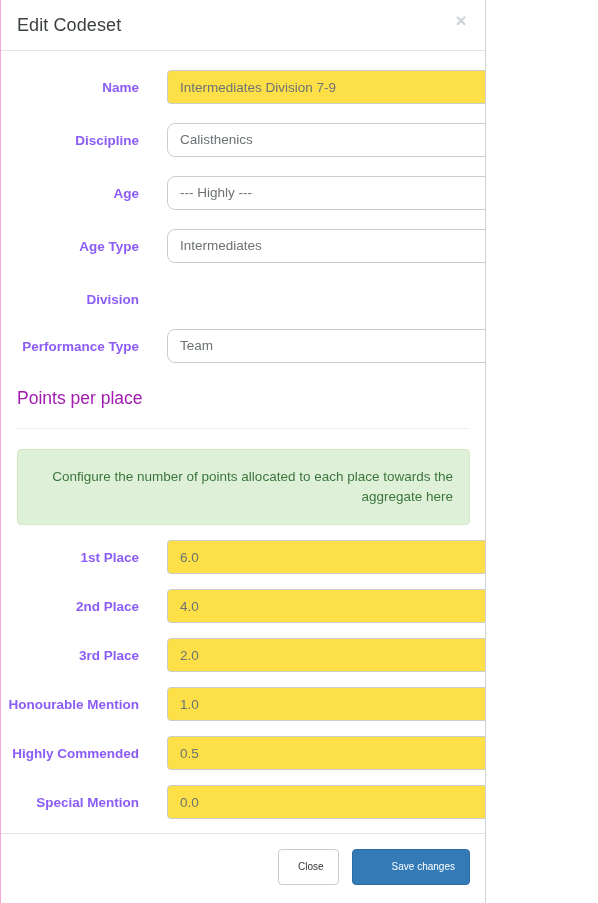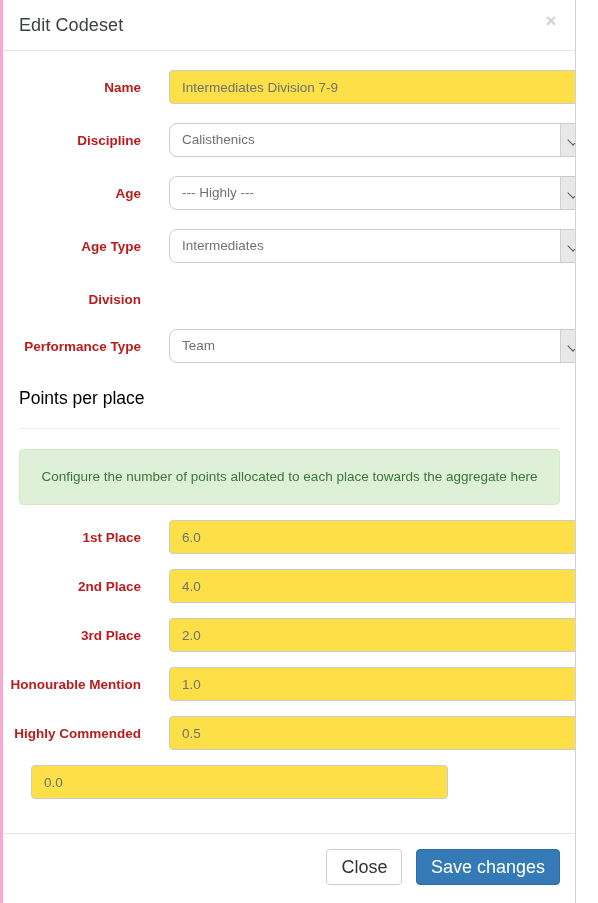--- a/index.html
+++ b/index.html
@@ -8,24 +8,24 @@
     padding: 0;
     width: 598px;
     height: 903px;
     background: #ffffff;
     font-family: "Liberation Sans", sans-serif;
     -webkit-font-smoothing: antialiased;
   }
 
   .modal-window {
     position: relative;
-    width: 576px;
+    width: 486px;
     height: 903px;
     background: #ffffff;
-    border-left: 3px solid #f9a8d4;
+    border-left: 1px solid #f9a8d4;
     border-right: 1px solid #d2d2d2;
     overflow: hidden;
   }
 
   
   .modal-header {
     position: relative;
     height: 51px;
     border-bottom: 1px solid #e5e5e5;
   }
@@ -71,21 +71,21 @@
     margin-top: 19px;
   }
   .form-row:first-child { margin-top: 19px; }
 
   .ctrl-label {
     width: 138px;
     text-align: right;
     padding-top: 8px;
     font-size: 13.5px;
     font-weight: bold;
-    color: #b91c1c;
+    color: #8b5cf6;
     line-height: 20px;
     flex: 0 0 138px;
   }
 
   .ctrl-wrap {
     margin-left: 28px;
     width: 417px;
     flex: 0 0 417px;
     position: relative;
   }
@@ -156,56 +156,56 @@
     border-right: 1.4px solid #55595c;
     border-bottom: 1.4px solid #55595c;
     transform: rotate(45deg);
   }
 
   
   .section-heading {
     margin: 24px 0 0 16px;
     font-size: 17.5px;
     font-weight: 400;
-    color: #000000;
+    color: #a21caf;
     line-height: 22px;
   }
   .divider {
     margin: 19px 16px 0 16px;
     border: 0;
     border-top: 1px solid #eeeeee;
   }
 
   
   .alert-success {
     margin: 20px 15px 0 16px;
     background: #dff0d8;
     border: 1px solid #d6e9c6;
     border-radius: 4px;
     color: #3c763d;
     font-size: 13.5px;
     line-height: 20px;
     padding: 17px 16px;
-    text-align: center;
+    text-align: right;
   }
 
   
   .modal-footer {
     position: absolute;
     left: 0;
     right: 0;
     bottom: 0;
     height: 70px;
     border-top: 1px solid #e5e5e5;
     padding: 15px;
     text-align: right;
   }
   .btn {
     display: inline-block;
-    font-size: 18px;
+    font-size: 10px;
     line-height: 20px;
     padding: 7px 14px;
     border-radius: 4px;
     font-family: "Liberation Sans", sans-serif;
     cursor: pointer;
     vertical-align: middle;
   }
   .btn-default {
     background: #ffffff;
     border: 1px solid #cccccc;
@@ -327,20 +327,21 @@
     </div>
 
     <div class="form-row points-row">
       <div class="ctrl-label">Highly Commended</div>
       <div class="ctrl-wrap">
         <input class="text-input" type="text" value="0.5" style="">
       </div>
     </div>
 
     <div class="form-row points-row">
+      <div class="ctrl-label">Special Mention</div>
       <div class="ctrl-wrap">
         <input class="text-input" type="text" value="0.0" style="">
       </div>
     </div>
 
   </div>
 
   <div class="modal-footer">
     <span class="btn btn-default">Close</span>
     <span class="btn btn-primary">Save changes</span>

